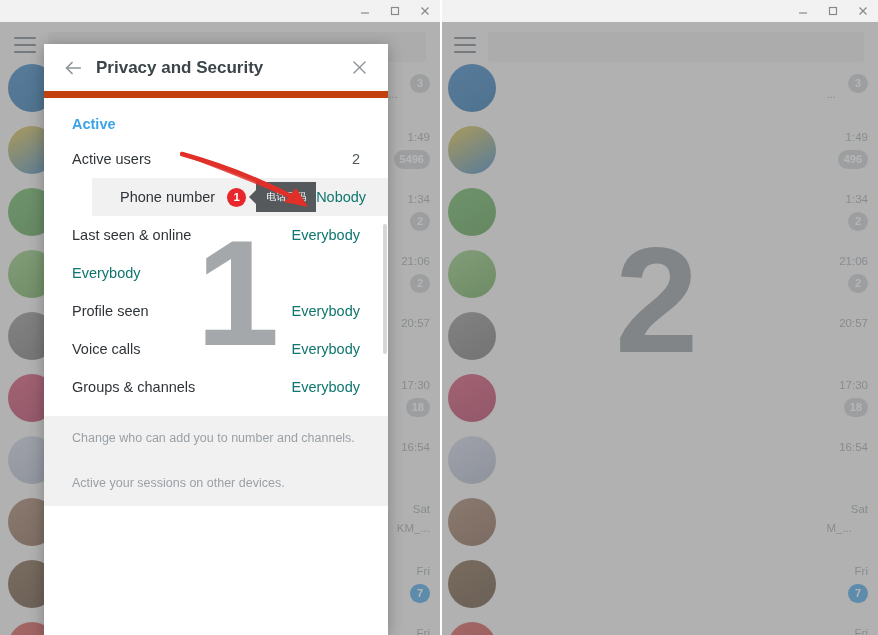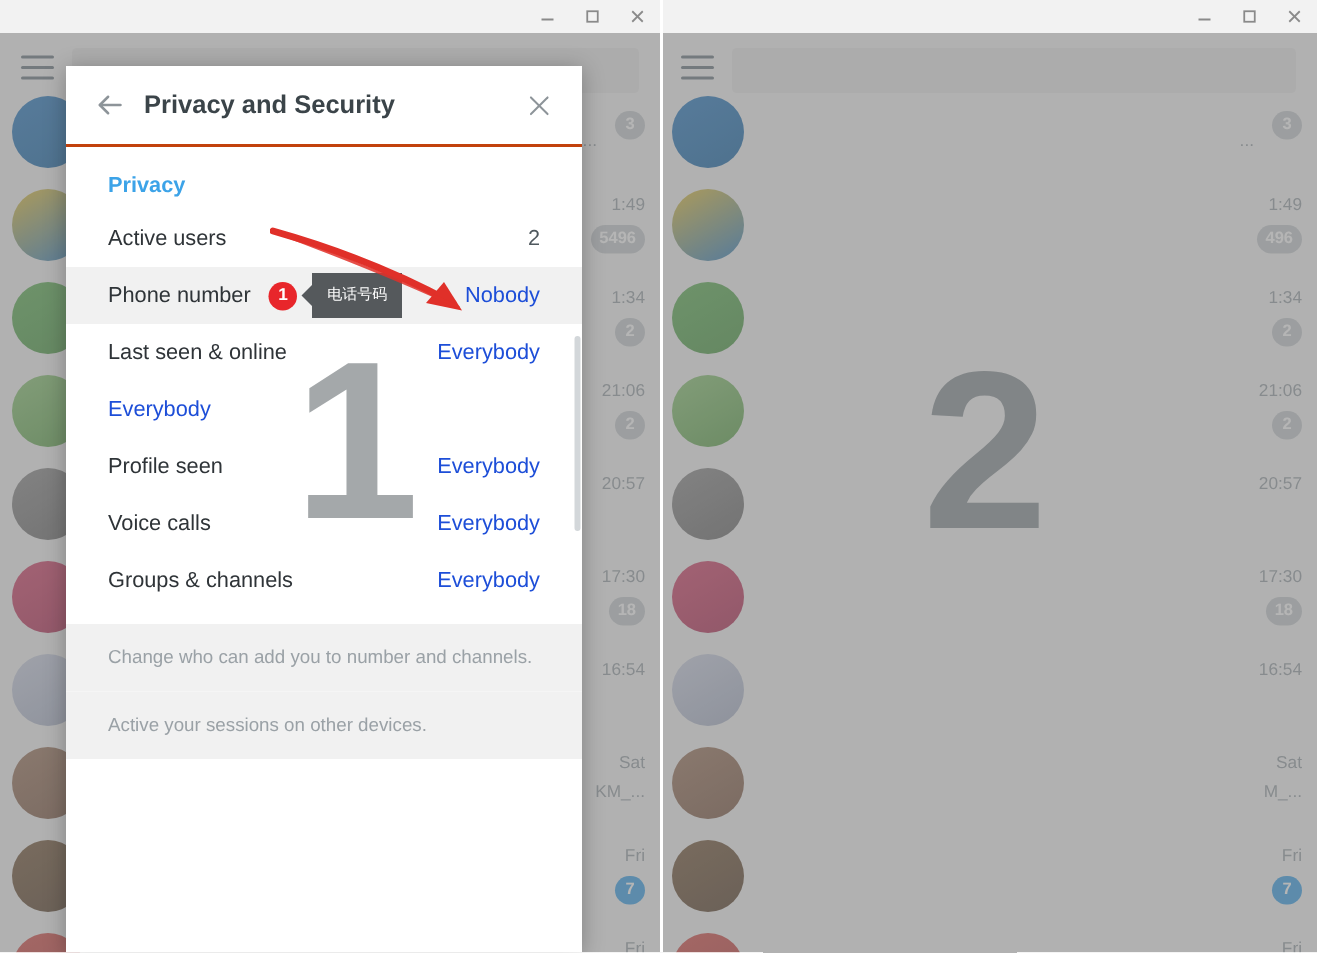--- a/index.html
+++ b/index.html
@@ -61,36 +61,36 @@
 
   
   .dialog {
     position:absolute; background:#fff; z-index:30;
     box-shadow: 0 2px 14px rgba(0,0,0,.28);
   }
   .dlg-left  { left:44px;  top:44px;  width:344px; bottom:0; }
 
   .dlg-header {
     height:54px; display:flex; align-items:center; padding:0 14px;
-    border-bottom:2px solid #c2410c;
+    border-bottom:7px solid #c2410c;
   }
   .icon-btn { width:30px; height:30px; display:flex; align-items:center; justify-content:center; color:#8d9499; }
   .dlg-title { font-size:17px; color:#3b4449; font-weight:600; margin-left:8px; flex:1; }
 
   .section { background:#fff; padding:6px 0 10px 0; }
   .section-title {
     color:#3ca3e8; font-size:14.5px; font-weight:600; padding:12px 28px 8px 28px;
   }
   .row {
     height:38px; display:flex; align-items:center; padding:0 28px;
     font-size:14.5px; color:#2f3438; position:relative;
   }
-  .row.highlight { background:#f1f1f1; }
+  .row.highlight { background:#f1f1f1;margin-left:48px; }
   .row .label { flex:1; white-space:nowrap; }
-  .row .value { color:#1d4ed8; font-size:14.5px; }
+  .row .value { color:#0f766e; font-size:14.5px; }
   .row .value.plain { color:#4f585e; }
 
   .note {
     background:#f1f1f1; color:#9aa1a6; font-size:12.5px;
     padding:14px 28px; line-height:17px;
   }
 
   
   .step-badge {
     width:19px; height:19px; border-radius:50%; background:#e8262b; color:#fff;
@@ -203,21 +203,21 @@
         <div class="dlg-title">Privacy and Security</div>
         <div class="icon-btn">
           <svg width="19" height="19" viewBox="0 0 24 24" fill="none" stroke="currentColor" stroke-width="1.7" stroke-linecap="round">
               <line x1="5" y1="5" x2="19" y2="19"></line>
               <line x1="19" y1="5" x2="5" y2="19"></line>
             </svg>
         </div>
       </div>
 
       <div class="section">
-        <div class="section-title">Privacy</div>
+        <div class="section-title">Active</div>
         <div id="left-rows">
             <div class="row">
               <span class="label">Active users</span>
               <span class="value plain">2</span>
             </div>
             <div class="row highlight">
               <span class="label" style="flex: 0 0 auto;">Phone number</span>
               <span class="step-badge">1</span>
               <span class="tip">电话号码</span>
               <span style="flex: 1 1 0%;"></span>
@@ -324,21 +324,21 @@
             <div class="avatar" style="background: linear-gradient(150deg, rgb(207, 213, 230), rgb(169, 178, 200));"></div>
             <div class="meta">
               <div class="ts">16:54</div>
             </div>
           </div>
           <div class="chatrow" style="top: 470px;">
             <div class="avatar" style="background: linear-gradient(150deg, rgb(160, 122, 98), rgb(127, 92, 72));"></div>
             <div class="meta">
               <div class="ts">Sat</div>
             </div>
-            <div class="snippet" style="right: 10px;">M_...</div>
+            <div class="snippet" style="right: 26px;">M_...</div>
           </div>
           <div class="chatrow" style="top: 532px;">
             <div class="avatar" style="background: linear-gradient(150deg, rgb(122, 93, 63), rgb(91, 68, 48));"></div>
             <div class="meta"><div class="ts">Fri</div><div class="badge-un blue">7</div></div>
           </div>
           <div class="chatrow" style="top: 594px;">
             <div class="avatar" style="background: linear-gradient(150deg, rgb(217, 83, 79), rgb(183, 65, 61));"></div>
             <div class="meta">
               <div class="ts">Fri</div>
             </div>

